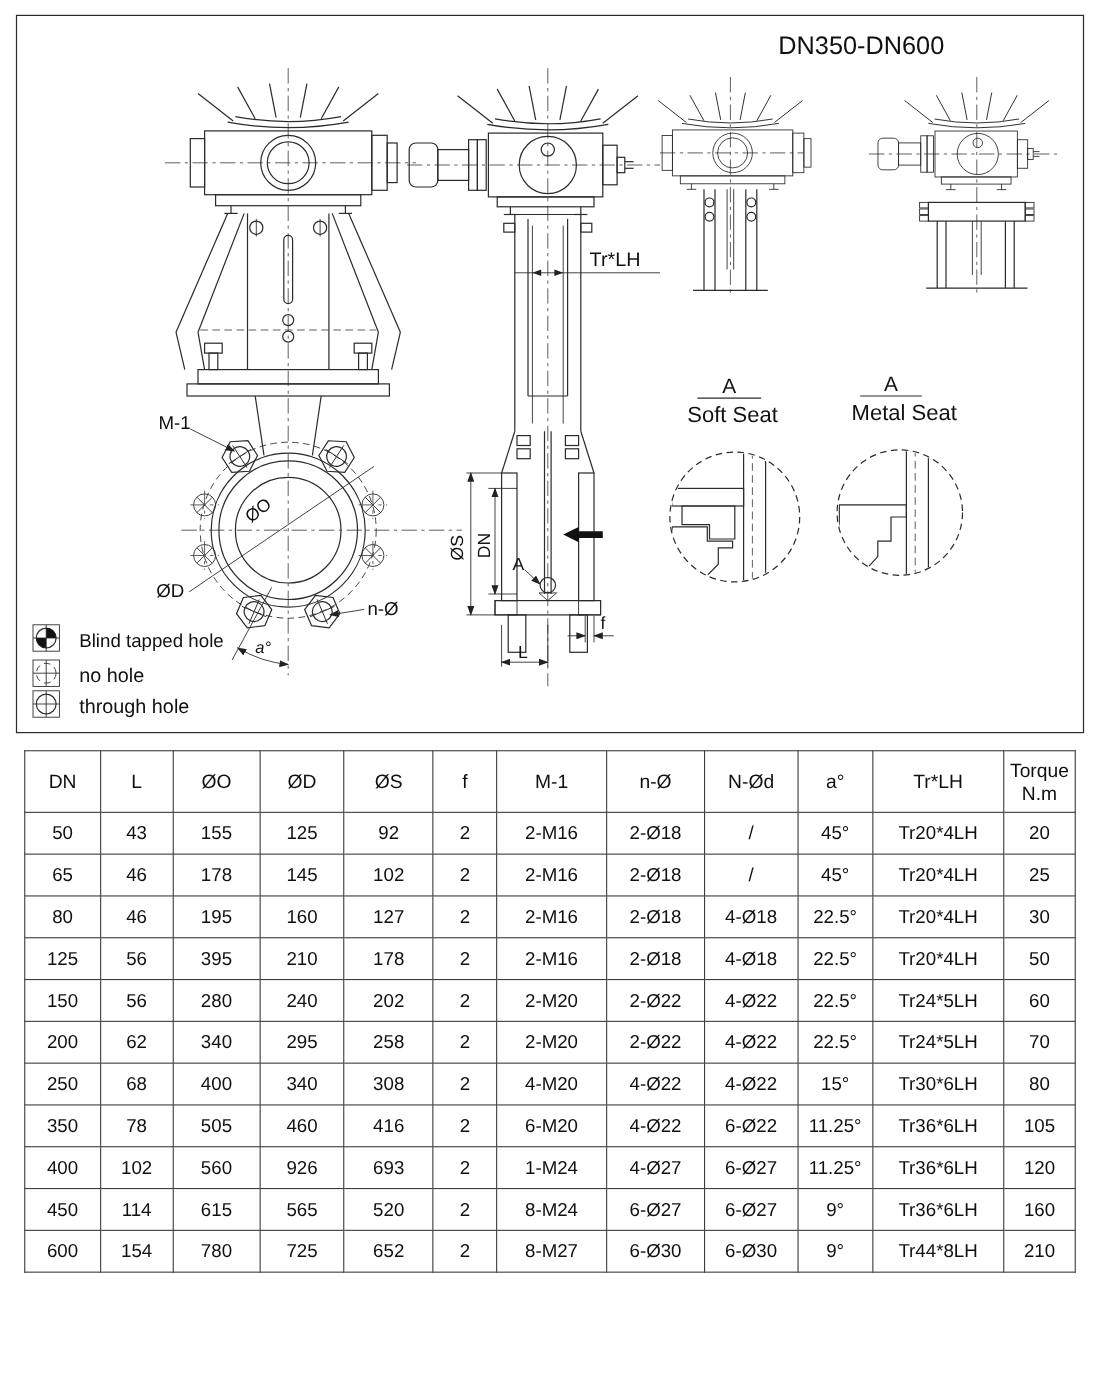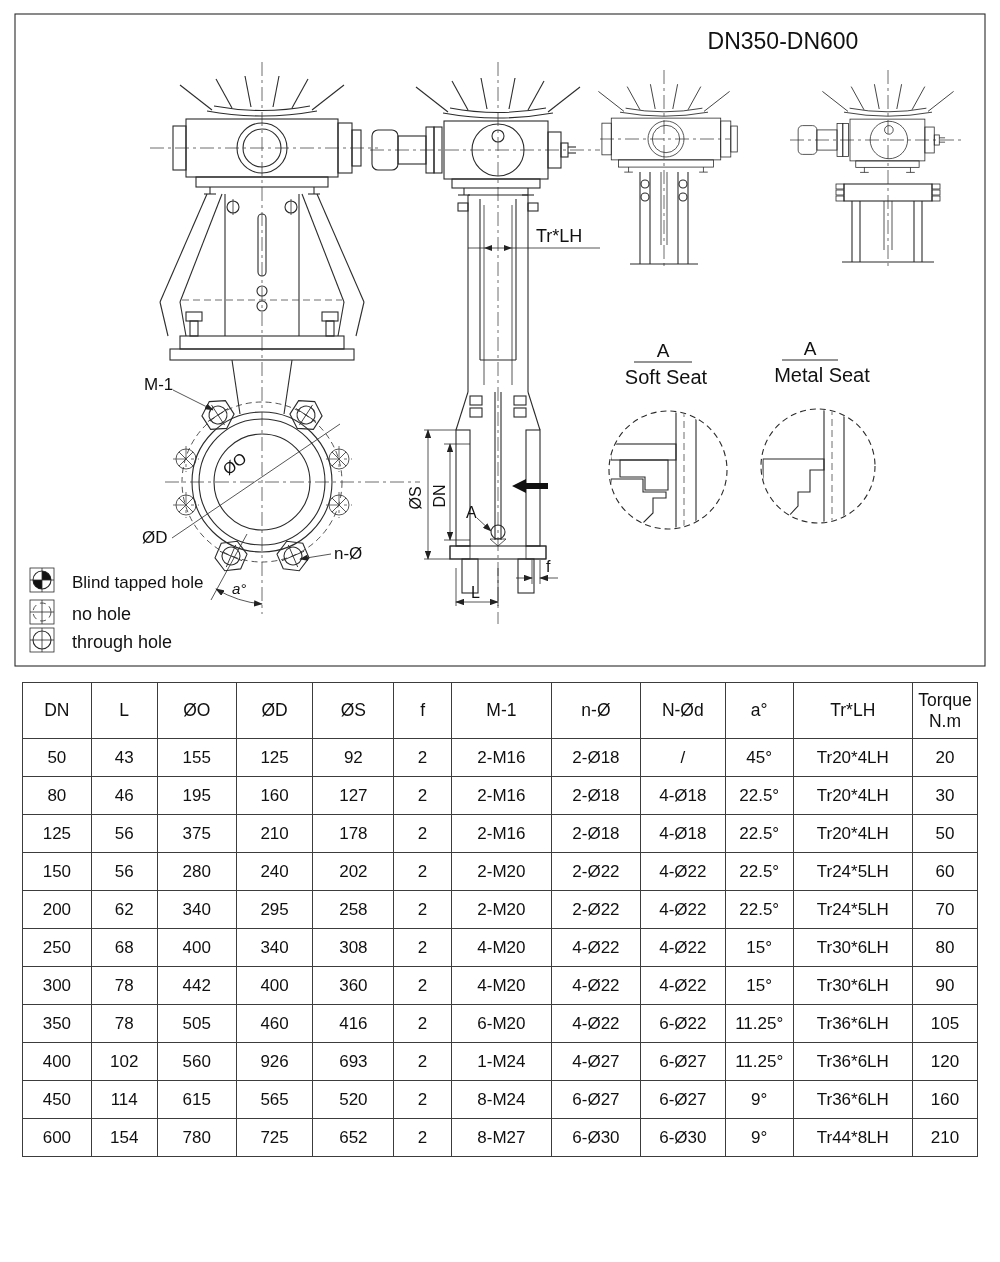--- a/index.html
+++ b/index.html
@@ -369,37 +369,51 @@
           <td>92</td>
           <td>2</td>
           <td>2-M16</td>
           <td>2-Ø18</td>
           <td>/</td>
           <td>45°</td>
           <td>Tr20*4LH</td>
           <td>20</td>
         </tr>
         <tr>
+          <td>65</td>
+          <td>46</td>
+          <td>178</td>
+          <td>145</td>
+          <td>102</td>
+          <td>2</td>
+          <td>2-M16</td>
+          <td>2-Ø18</td>
+          <td>/</td>
+          <td>45°</td>
+          <td>Tr20*4LH</td>
+          <td>25</td>
+        </tr>
+        <tr>
           <td>80</td>
           <td>46</td>
           <td>195</td>
           <td>160</td>
           <td>127</td>
           <td>2</td>
           <td>2-M16</td>
           <td>2-Ø18</td>
           <td>4-Ø18</td>
           <td>22.5°</td>
           <td>Tr20*4LH</td>
           <td>30</td>
         </tr>
         <tr>
           <td>125</td>
           <td>56</td>
-          <td>375</td>
+          <td>395</td>
           <td>210</td>
           <td>178</td>
           <td>2</td>
           <td>2-M16</td>
           <td>2-Ø18</td>
           <td>4-Ø18</td>
           <td>22.5°</td>
           <td>Tr20*4LH</td>
           <td>50</td>
         </tr>
@@ -439,34 +453,20 @@
           <td>308</td>
           <td>2</td>
           <td>4-M20</td>
           <td>4-Ø22</td>
           <td>4-Ø22</td>
           <td>15°</td>
           <td>Tr30*6LH</td>
           <td>80</td>
         </tr>
         <tr>
-          <td>300</td>
-          <td>78</td>
-          <td>442</td>
-          <td>400</td>
-          <td>360</td>
-          <td>2</td>
-          <td>4-M20</td>
-          <td>4-Ø22</td>
-          <td>4-Ø22</td>
-          <td>15°</td>
-          <td>Tr30*6LH</td>
-          <td>90</td>
-        </tr>
-        <tr>
           <td>350</td>
           <td>78</td>
           <td>505</td>
           <td>460</td>
           <td>416</td>
           <td>2</td>
           <td>6-M20</td>
           <td>4-Ø22</td>
           <td>6-Ø22</td>
           <td>11.25°</td>

